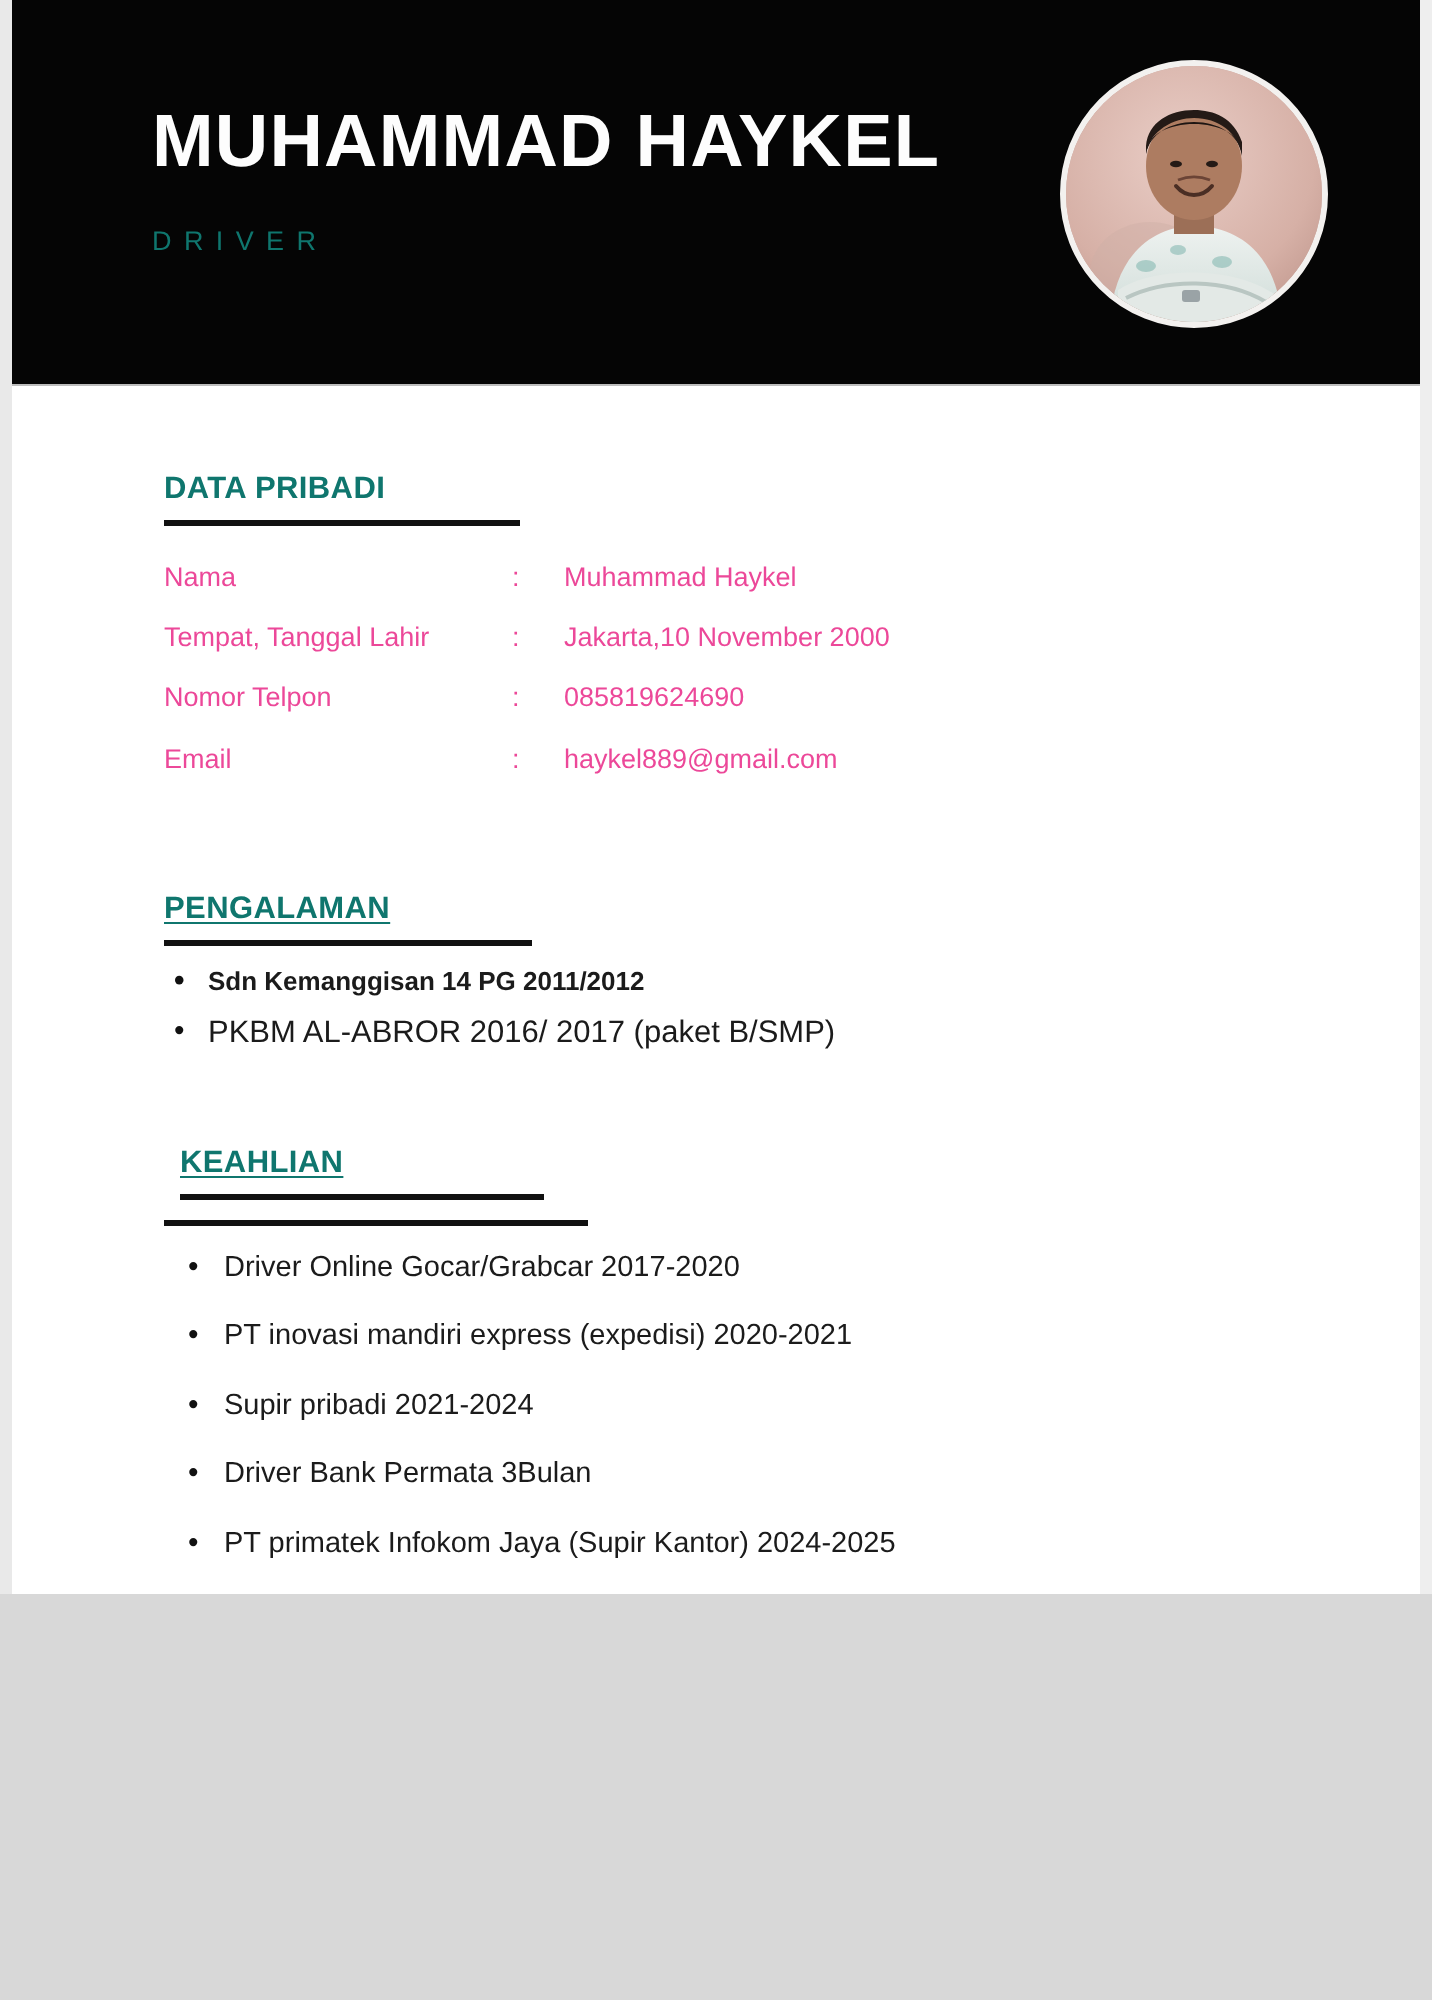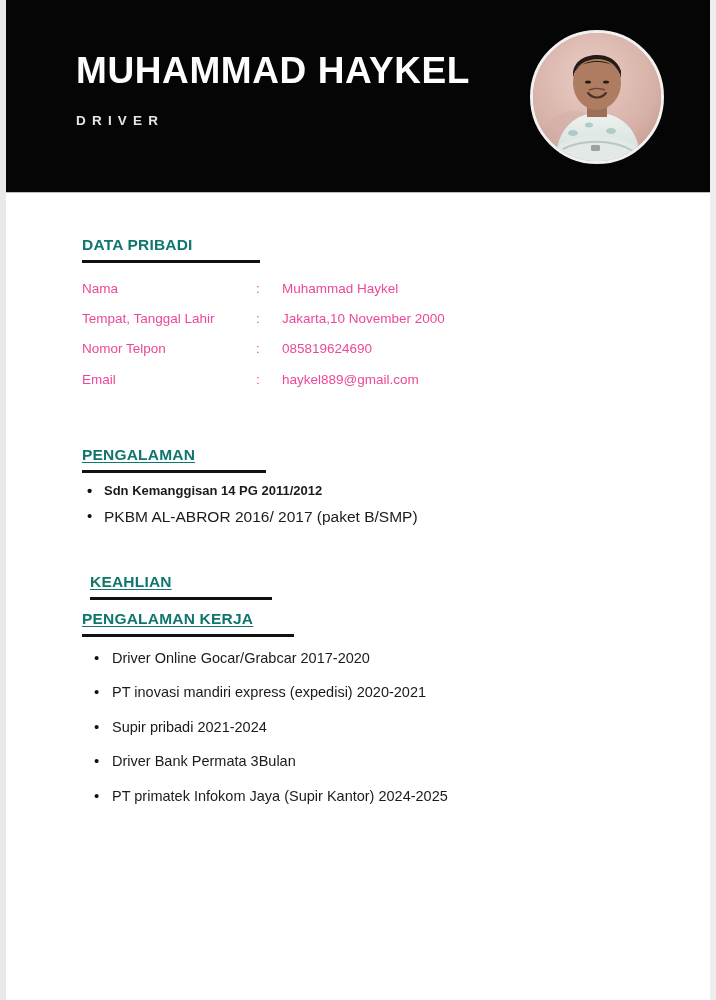--- a/index.html
+++ b/index.html
@@ -8,21 +8,21 @@
     background: #d8d8d8;
   }
   body {
     font-family: "Liberation Sans", sans-serif;
     -webkit-font-smoothing: antialiased;
   }
 
   #page {
     position: relative;
     width: 716px;
-    height: 1000px;
+    height: 797px;
     background: #ffffff;
     overflow: hidden;
     box-sizing: border-box;
     border-left: 6px solid #e9e9e9;
     border-right: 6px solid #eeeeee;
   }
 
   
   .header {
     position: relative;
@@ -40,23 +40,23 @@
     color: #fdfdfd;
     font-size: 37px;
     font-weight: bold;
     letter-spacing: 0.6px;
     line-height: 1.05;
     white-space: nowrap;
   }
   .role {
     margin: 0;
     margin-top: 22px;
-    color: #e5e5e5;
+    color: #0f766e;
     font-size: 13.5px;
-    font-weight: bold;
+    font-weight: normal;
     letter-spacing: 6.2px;
   }
 
   .avatar {
     position: absolute;
     right: 46px;
     top: 30px;
     width: 128px;
     height: 128px;
     border-radius: 50%;
@@ -252,21 +252,20 @@
         <li class="light">PKBM AL-ABROR 2016/ 2017 (paket B/SMP)</li>
       </ul>
     </div>
 
     <div class="section list-sec skill-wrap">
       <div class="sec-head underlined skill-head">KEAHLIAN</div>
       <div class="rule skill-rule"></div>
     </div>
 
     <div class="section list-sec exp-wrap">
-      <div class="sec-head underlined">PENGALAMAN KERJA</div>
       <div class="rule exp-rule"></div>
       <ul class="ul exp-list">
         <li>Driver Online Gocar/Grabcar 2017-2020</li>
         <li>PT inovasi mandiri express (expedisi) 2020-2021</li>
         <li>Supir pribadi 2021-2024</li>
         <li>Driver Bank Permata 3Bulan</li>
         <li>PT primatek Infokom Jaya (Supir Kantor) 2024-2025</li>
       </ul>
     </div>
 

